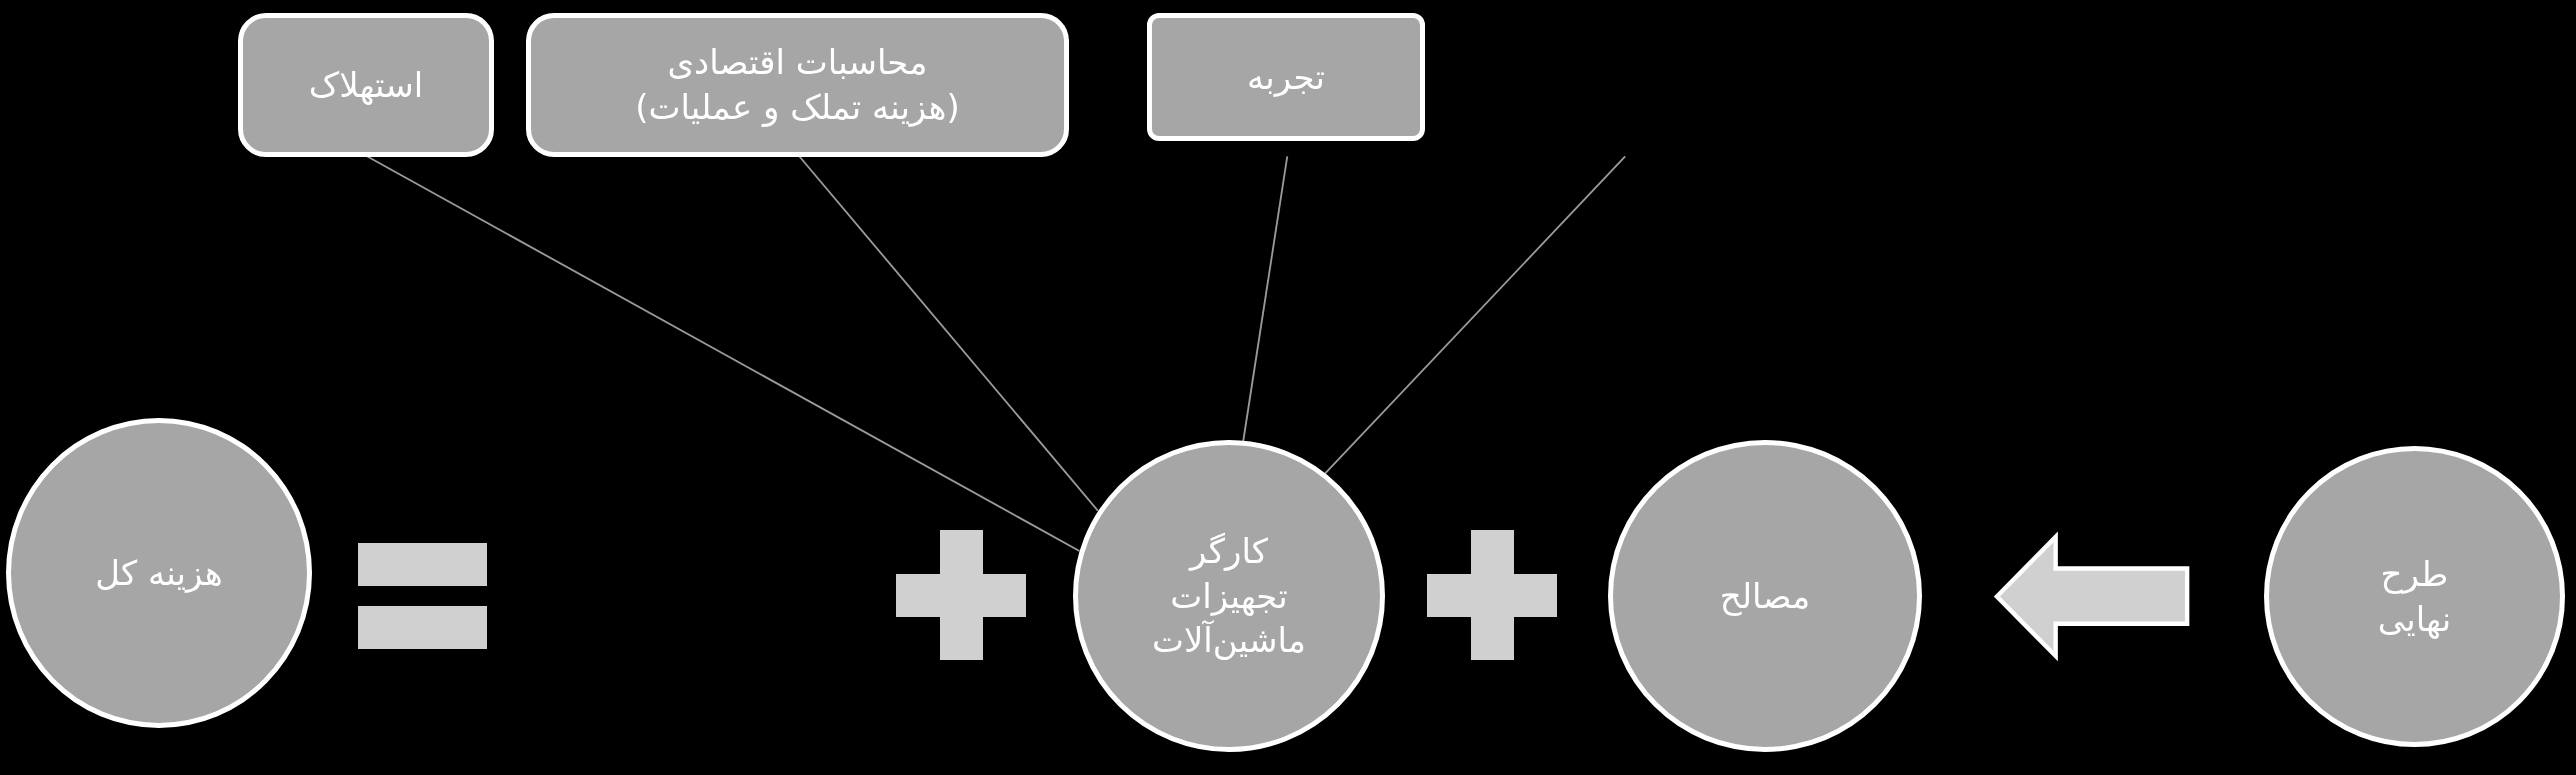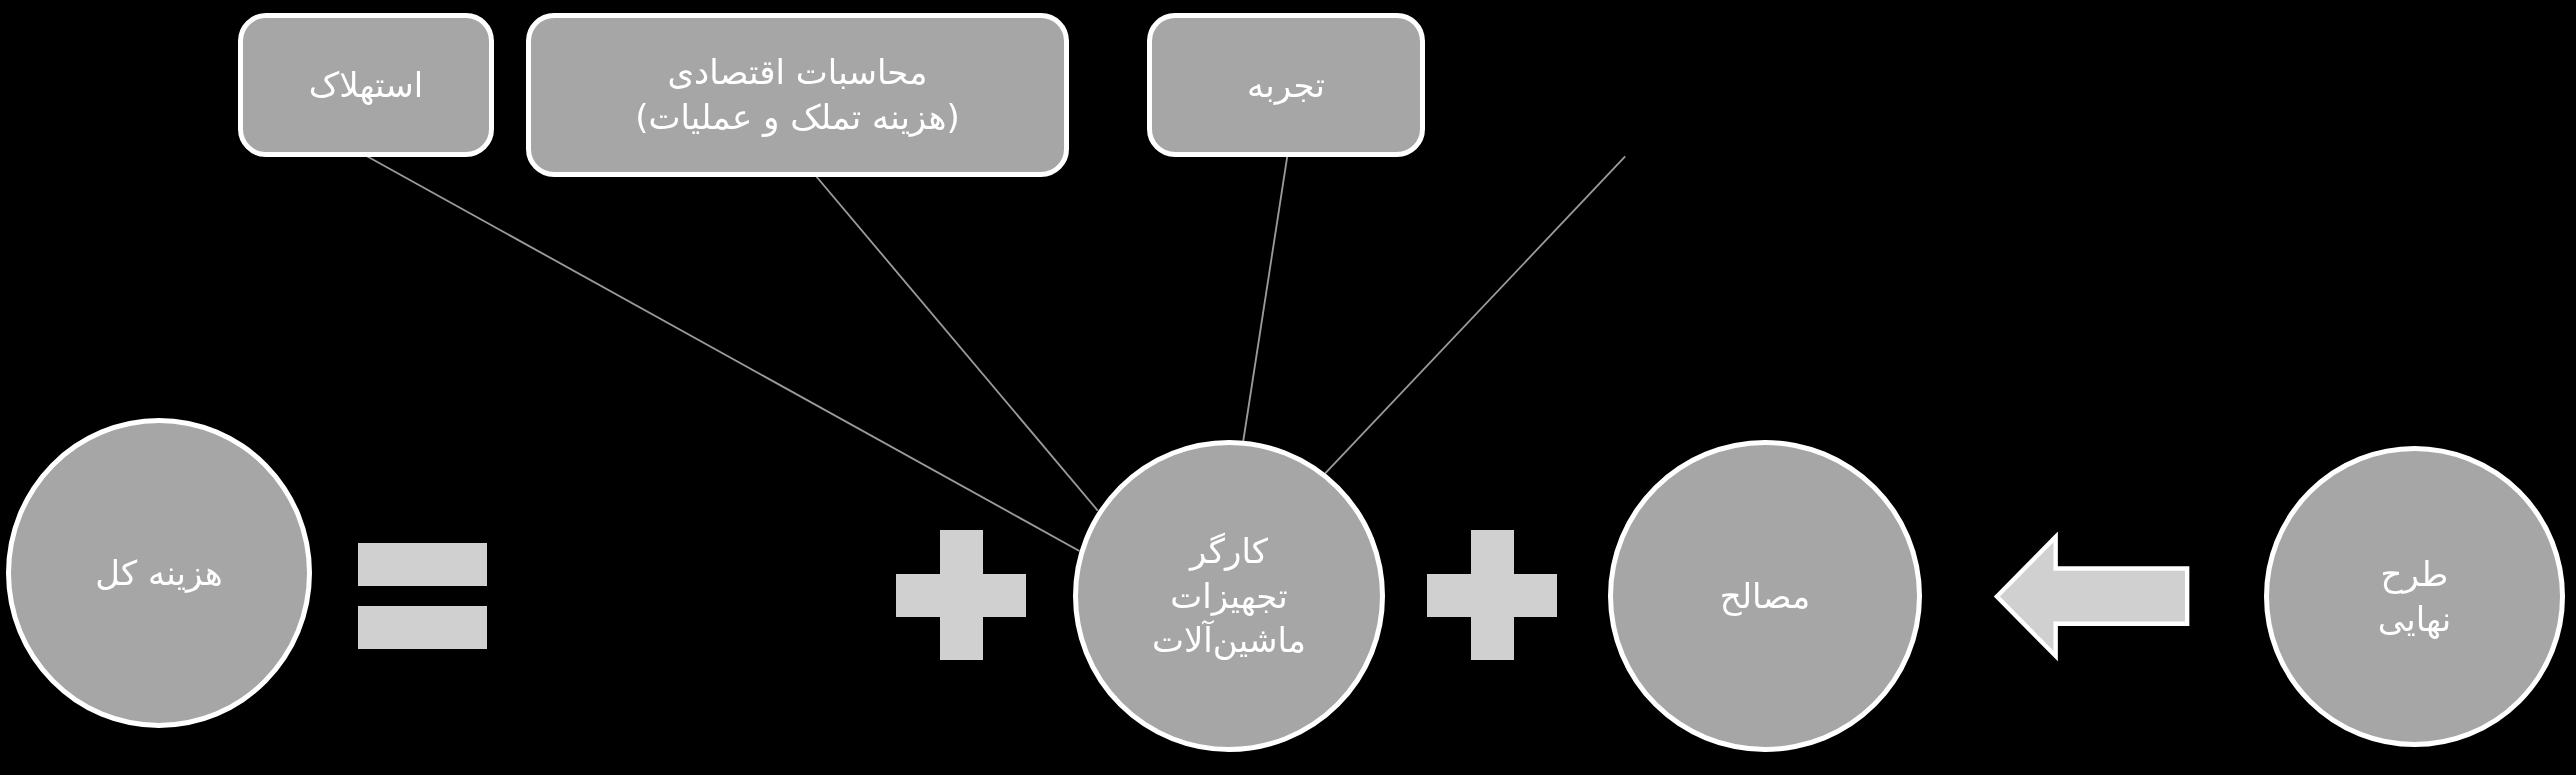--- a/index.html
+++ b/index.html
@@ -87,26 +87,26 @@
     <line x1="1088" y1="213" x2="1494" y2="695" stroke="#9a9a9a" stroke-width="2.5"></line>
     <line x1="1752" y1="213" x2="1692" y2="601" stroke="#9a9a9a" stroke-width="2.5"></line>
     <line x1="2212" y1="213" x2="1802" y2="646" stroke="#9a9a9a" stroke-width="2.5"></line>
     <polygon points="2718,812 2798,731 2798,774 2977,774 2977,849 2798,849 2798,893" fill="#d0d0d0" stroke="#ffffff" stroke-width="6" stroke-linejoin="miter"></polygon>
   </svg>
 
   <div class="factor-box" style="left:238px; top:13.2px; width:256px; height:144px;">
     <span class="shape-label">استهلاک</span>
   </div>
 
-  <div class="factor-box" style="left:526px; top:13.2px; width:543px; height:164px;">
+  <div class="factor-box" style="left:526px; top:13.2px; width:543px; height:144px;">
     <span class="shape-label">محاسبات اقتصادی
 (هزینه تملک و عملیات)</span>
   </div>
 
-  <div class="factor-box" style="left:1147px; top:13.2px; width:278px; height:144px;">
+  <div class="factor-box" style="left:1147px; top:13.2px; width:278px; height:128px;border-radius:12px;">
     <span class="shape-label">تجربه</span>
   </div>
 
 
   <div class="circle" style="left:5.9px; top:418px; width:306px; height:310px;">
     <span class="shape-label">هزینه کل</span>
   </div>
 
   <div class="equals">
     <div class="bar"></div>

